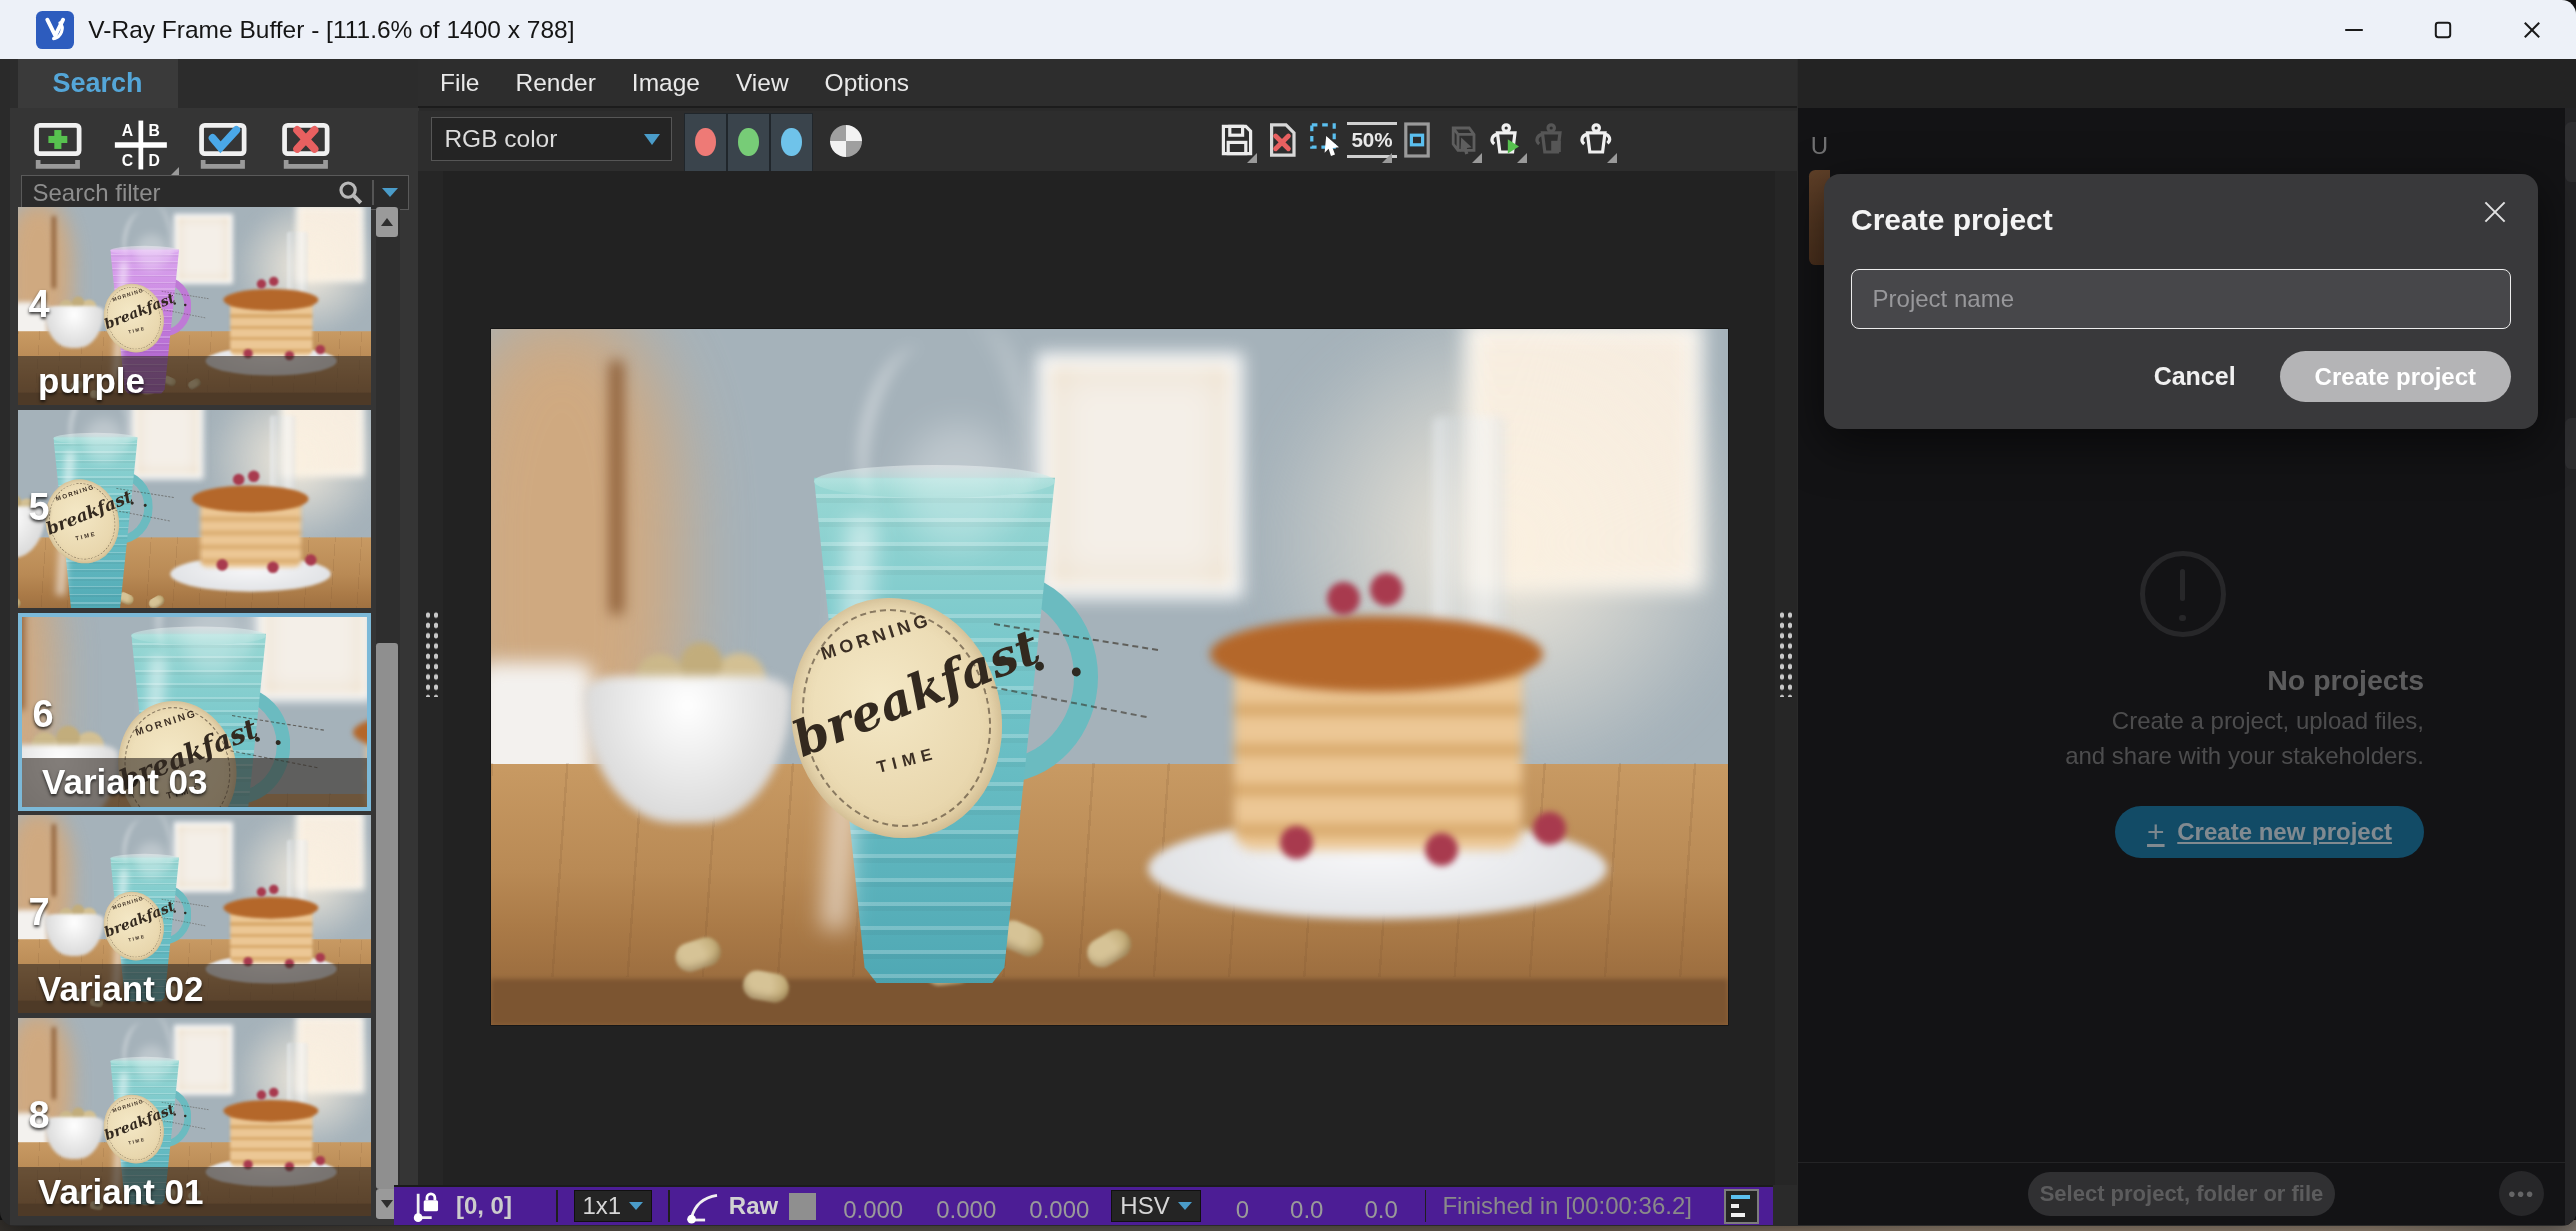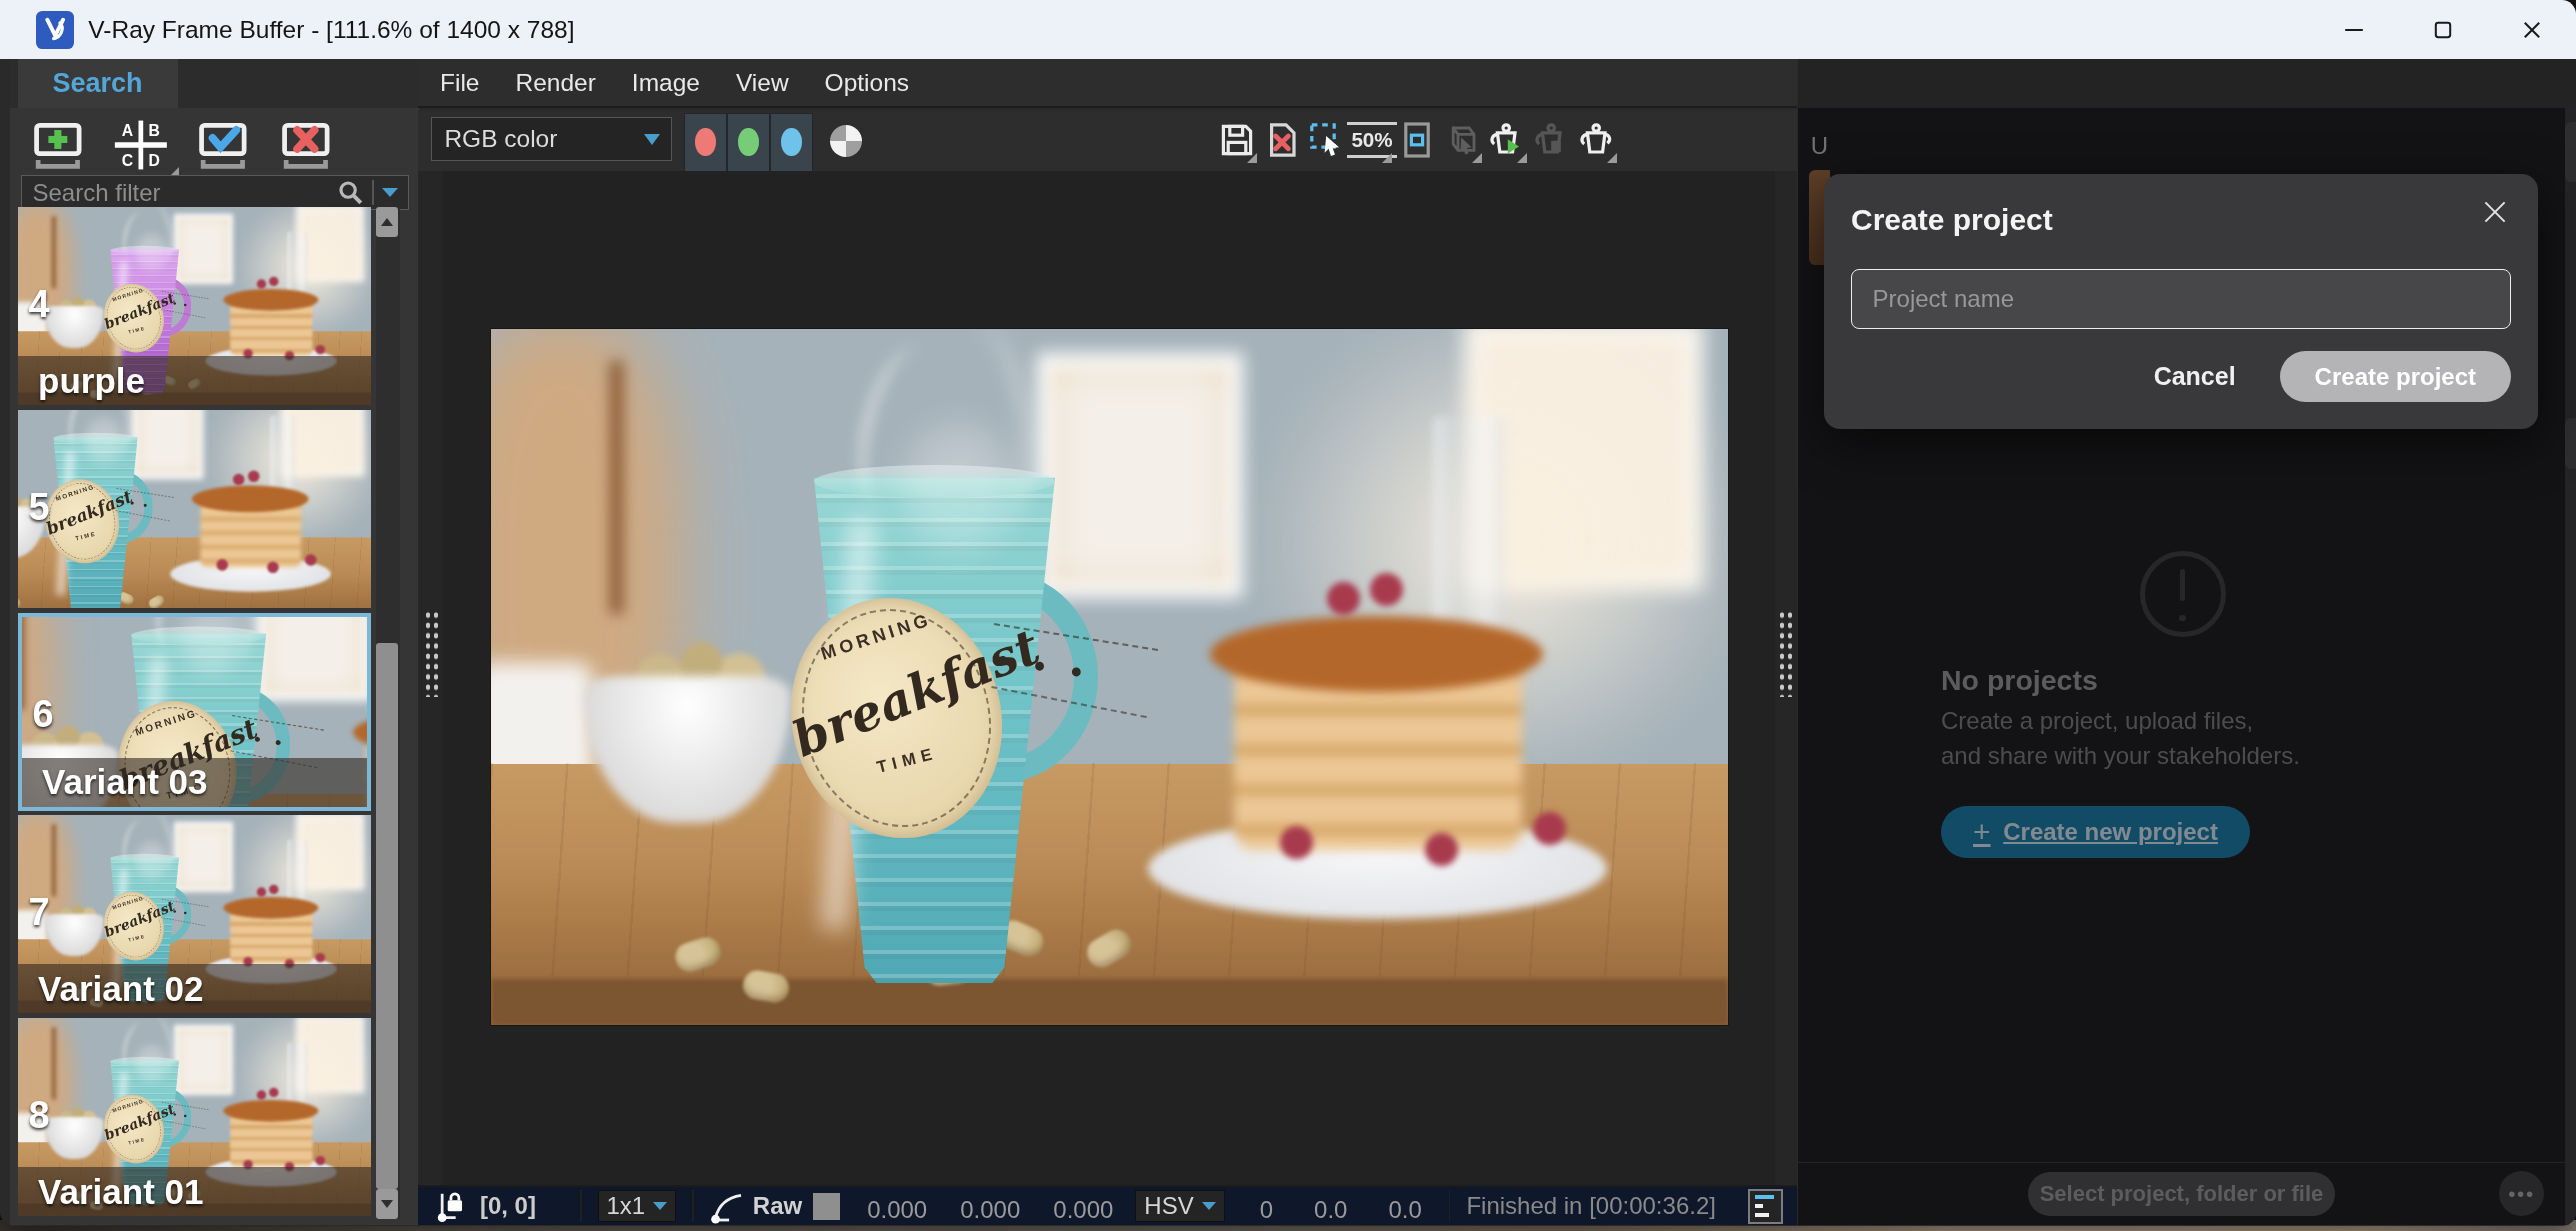--- a/index.html
+++ b/index.html
@@ -34,21 +34,21 @@
   .tbi svg{width:40px;height:40px;}
   .tbi.menu:after{content:"";position:absolute;right:1.6px;bottom:1.6px;border-style:solid;border-width:0 0 10.3px 10.3px;border-color:transparent transparent #9a9a9a transparent;}
   .zoom50{border:3.2px solid #cfcfcf;border-left:none;border-right:none;height:27px;padding:1.6px 4.8px;font-size:20.6px;font-weight:bold;color:#e8e8e8;display:flex;align-items:center;}
 
   
   .canvas{position:absolute;left:443px;top:171px;width:1332px;height:1014px;background:#222222;overflow:hidden;}
   .render-image{position:absolute;left:48px;top:158px;width:1237px;height:696px;overflow:hidden;background:#a5b2ba;box-shadow:0 0 0 0.8px #161616;}
   .splitter{position:absolute;width:25px;top:171px;height:1014px;background:#262626;cursor:col-resize;}
   .splitter .dots{position:absolute;left:5.5px;top:439px;width:14.3px;height:87px;
     background-image:radial-gradient(#c9c9c9 1.9px,transparent 2.4px);background-size:8px 10.3px;}
-  .statusbar{position:absolute;left:418px;top:1185px;width:1379px;height:40px;background:#0f172a;border-top:2.4px solid #1b1b1b;display:flex;align-items:center;box-sizing:border-box;color:#9c9c9c;font-size:24px;}
+  .statusbar{position:absolute;left:394px;top:1185px;width:1379px;height:40px;background:#4c1d95;border-top:2.4px solid #1b1b1b;display:flex;align-items:center;box-sizing:border-box;color:#9c9c9c;font-size:24px;}
   .sb-sep{width:1.6px;height:32px;background:#1f1f1f;margin:0 16px;flex:none;}
   .sb-box{height:32px;background:#242424;border:1.6px solid #101010;display:flex;align-items:center;gap:8px;padding:0 8px;box-sizing:border-box;color:#d6d6d6;cursor:pointer;flex:none;}
   .sb-box .tri-blue{border-left-width:7.1px;border-right-width:7.1px;border-top-width:8.7px;}
   .sb-coords{font-weight:bold;color:#cccccc;}
   .sb-raw{font-weight:bold;color:#d2d2d2;}
   .sb-swatch{width:27px;height:27px;background:#8f8f8f;flex:none;}
   .sb-val{color:#9a9a9a;flex:none;margin-top:8px;}
   .sb-finished{color:#8a8a8a;}
   .hist-icon{margin-left:auto;margin-right:14.3px;width:35px;height:35px;border:2.4px solid #7d7d7d;box-sizing:border-box;position:relative;background:#242424;cursor:pointer;}
   .hist-icon i{position:absolute;left:4.8px;height:4px;background:#f0f0f0;}
@@ -92,21 +92,21 @@
   .rpanel{position:absolute;left:1798px;top:59px;width:778px;height:1166px;background:#232323;}
   .rp-tabs{position:absolute;left:0;top:0;width:100%;height:49px;background:#2d2d2d;display:flex;gap:6.3px;padding-left:8px;box-sizing:border-box;}
   .rp-tab{height:49px;padding:0 20.6px;background:#262626;display:flex;align-items:center;font-size:25px;font-weight:bold;color:#d6d6d6;cursor:pointer;}
   .rp-tab.active{background:#373737;color:#4da3d8;}
   .rp-content{position:absolute;left:0;top:49px;right:0;bottom:0;background:#1c1c1e;overflow:hidden;}
   .rp-dim{position:absolute;inset:0;background:rgba(8,8,10,.42);z-index:3;}
   .sliver-letter{position:absolute;left:12.7px;top:24px;font-size:24px;color:#bdbdbd;}
   .sliver-thumb{position:absolute;left:11px;top:62px;width:20.6px;height:95px;border-radius:6.3px 0 0 6.3px;background:linear-gradient(180deg,#a06a3f,#7d4f2c);}
   .edge-strip{position:absolute;right:0;top:0;width:11px;height:100%;background:#39393b;}
   .edge-btn{position:absolute;right:0;width:11px;border-radius:6.3px 0 0 6.3px;background:#4a4a4c;}
-  .empty{position:absolute;left:143px;top:443px;width:483px;text-align:left;}
+  .empty{position:absolute;left:143px;top:443px;width:483px;text-align:right;}
   .empty-icon{width:76px;height:76px;margin:0 auto;border:5.5px solid #3f3f41;border-radius:50%;position:relative;}
   .empty-icon:before{content:"";position:absolute;left:50%;top:12.7px;width:5.5px;height:32px;margin-left:-2.8px;background:#3f3f41;border-radius:3.2px;}
   .empty-icon:after{content:"";position:absolute;left:50%;bottom:11px;width:6.3px;height:6.3px;margin-left:-3.2px;background:#3f3f41;border-radius:50%;}
   .empty-title{margin-top:27px;font-size:28.5px;font-weight:bold;color:#9a9a9a;}
   .empty-line{margin-top:6.3px;font-size:24px;color:#7f7f7f;line-height:35px;}
   .empty-btn{margin-top:33px;display:inline-flex;align-items:center;gap:12.7px;height:52px;padding:0 32px;border-radius:32px;background:#1a7ca9;color:#d9e9f2;font-size:24px;font-weight:bold;cursor:pointer;text-decoration:underline;}
   .plus-glyph{font-size:30px;font-weight:normal;color:#cfe3ee;line-height:0;}
   .rp-footer{position:absolute;left:0;right:0;bottom:0;height:62px;border-top:1.6px solid #39393b;}
   .select-pill{position:absolute;left:230px;top:8.7px;width:307px;height:44px;border-radius:22px;background:#4e4e50;display:flex;align-items:center;justify-content:center;font-size:22px;font-weight:bold;color:#9a9a9a;cursor:pointer;}
   .more-btn{position:absolute;left:701px;top:8px;width:45px;height:45px;border-radius:50%;background:#3e3e40;display:flex;align-items:center;justify-content:center;font-size:20.6px;color:#a9a9a9;letter-spacing:1.6px;cursor:pointer;}

